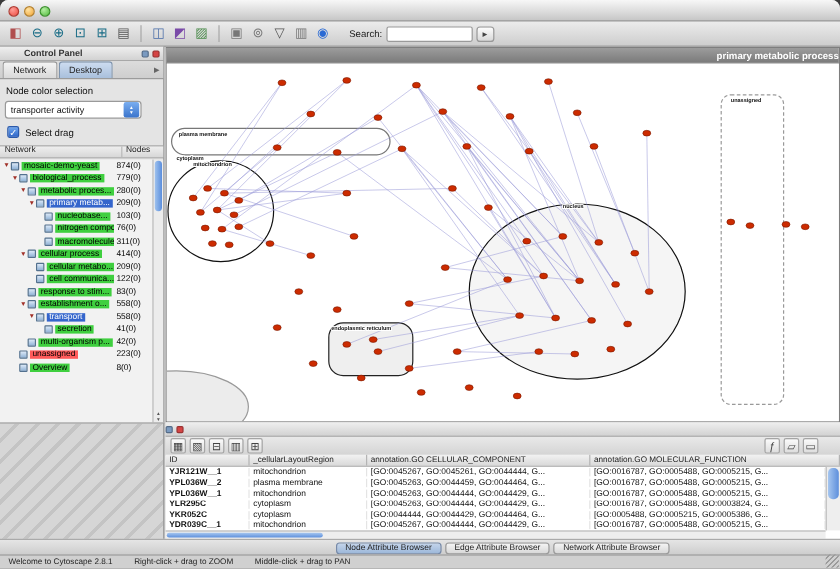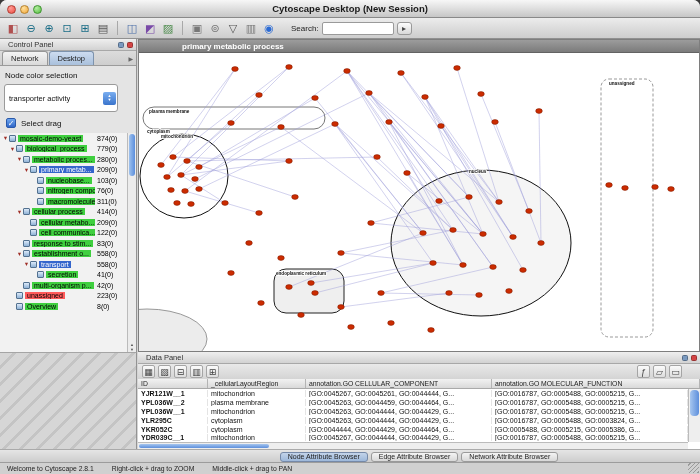--- a/index.html
+++ b/index.html
@@ -18,30 +18,30 @@
 .icon-group{display:flex;align-items:center;gap:2px;}
 .tb-icon{width:16px;height:16px;text-align:center;line-height:16px;font-size:11px;color:#555;}
 .tb-sep{width:1px;height:14px;background:#a8a8a8;margin:0 6px;}
 #search-area{display:flex;align-items:center;margin-left:14px;gap:3px;}
 #search-label{font-size:8px;color:#222;}
 #search-input{width:72px;height:13px;border:1px solid #9a9a9a;border-radius:2px;font-size:8px;padding:0 3px;background:#fff;}
 #search-go{width:15px;height:13px;border:1px solid #999;border-radius:3px;background:linear-gradient(#fdfdfd,#d8d8d8);font-size:8px;line-height:12px;text-align:center;color:#444;}
 
 #control-panel{position:absolute;left:0;top:39px;width:137px;height:313px;background:#e4e4e4;border-right:1px solid #939393;}
 .panel-title{position:relative;height:12px;background:linear-gradient(#efefef,#d2d2d2);border-bottom:1px solid #a8a8a8;display:flex;align-items:center;}
-.pt-text{font-size:7.5px;font-weight:normal;color:#333;padding-left:8px;flex:1;white-space:nowrap;}
+.pt-text{font-size:7.5px;font-weight:bold;color:#333;padding-left:20px;flex:1;white-space:nowrap;}
 .pt-btn{width:6px;height:6px;border-radius:1.5px;margin-right:3px;flex:none;}
 .pt-btn.blue{background:#7a9ac0;border:1px solid #556c88;}
 .pt-btn.red{background:#d44444;border:1px solid #993232;}
 #cp-tabs{position:relative;height:15px;display:flex;align-items:flex-end;padding-left:2px;border-bottom:1px solid #9b9b9b;background:linear-gradient(#dcdcdc,#cecece);}
 .cp-tab{font-size:7.5px;padding:2px 8px;border:1px solid #979797;border-bottom:none;border-radius:3px 3px 0 0;background:linear-gradient(#f4f4f4,#d9d9d9);color:#222;margin-right:1px;white-space:nowrap;}
 .cp-tab.active{background:linear-gradient(#cddcf0,#a9c0dc);border-color:#7d93ad;}
 .tab-scroll{margin-left:auto;margin-right:3px;font-size:6px;color:#666;align-self:center;}
 #node-color-label{margin:5px 16px 0 5px;font-size:8px;color:#111;}
-#cp-dropdown{position:relative;margin:4px 0 0 4px;width:114px;height:28px;background:#fff;border:1px solid #9a9a9a;border-radius:3px;display:flex;align-items:center;}
+#cp-dropdown{position:relative;margin:4px 0 0 4px;width:114px;height:15px;background:#fff;border:1px solid #9a9a9a;border-radius:3px;display:flex;align-items:center;}
 #dropdown-value{flex:1;font-size:7.5px;padding-left:4px;color:#111;white-space:nowrap;overflow:hidden;}
 #dropdown-btn{width:13px;height:13px;margin-right:1px;border-radius:2px;background:linear-gradient(#7aaef0,#3a74cc);display:flex;flex-direction:column;align-items:center;justify-content:center;flex:none;}
 #dropdown-btn i{font-style:normal;font-size:4px;line-height:4px;color:#fff;}
 #cp-check-row{display:flex;align-items:center;margin:6px 0 0 6px;gap:5px;}
 #cp-checkbox{width:10px;height:10px;border-radius:2px;background:linear-gradient(#6fa7ef,#2f66c8);border:1px solid #2a59ab;color:#fff;font-size:8px;line-height:9px;text-align:center;font-weight:bold;flex:none;}
 #cp-check-label{font-size:8px;color:#111;}
 #tree-header{display:flex;height:11px;margin-top:6px;background:linear-gradient(#efefef,#d7d7d7);border-top:1px solid #adadad;border-bottom:1px solid #adadad;font-size:7px;color:#222;}
 .th-net{flex:1;padding-left:4px;border-right:1px solid #b8b8b8;}
 .th-nodes{width:34px;padding-left:3px;}
 #tree{position:absolute;left:0;right:9px;top:94px;bottom:0;background:#f2f2f2;overflow:hidden;}
@@ -52,21 +52,21 @@
 .bg-green{background:#3fcf3f;}
 .bg-blue{background:#3465cc;color:#fff;}
 .bg-red{background:#ff5a5a;}
 .tree-count{margin-left:auto;width:32px;padding-left:2px;color:#000;flex:none;}
 #cp-scrollbar{position:absolute;top:94px;right:0;width:9px;bottom:0;background:#ececec;border-left:1px solid #bbb;}
 #cp-thumb{margin:1px;height:42px;border-radius:4px;background:linear-gradient(90deg,#9fc2ee,#5b8edc);}
 .sb-arrows{position:absolute;bottom:0;left:0;right:0;display:flex;flex-direction:column;align-items:center;}
 .sb-arrows span{font-size:4px;line-height:5px;color:#555;}
 
 #network-frame{position:absolute;left:138px;top:39px;width:562px;height:313px;border:1px solid #7e7e7e;background:#fff;}
-#nf-title{height:13px;background:linear-gradient(#9c9c9c,#7b7b7b);border-bottom:1px solid #636363;text-align:left;font-size:8px;font-weight:bold;color:#fff;line-height:13px;padding-left:43px;}
+#nf-title{height:13px;background:linear-gradient(#9c9c9c,#7b7b7b);border-bottom:1px solid #636363;text-align:right;font-size:8px;font-weight:bold;color:#fff;line-height:13px;padding-left:43px;}
 #nf-canvas{position:relative;width:100%;height:298px;background:#fff;overflow:hidden;}
 
 #left-bottom{position:absolute;left:0;top:352px;width:137px;height:97px;background:repeating-linear-gradient(135deg,#d6d6d6 0 9px,#c4c4c4 9px 12px);border-right:1px solid #939393;border-top:1px solid #a5a5a5;}
 
 #data-panel{position:absolute;left:138px;top:352px;width:562px;height:97px;background:#e2e2e2;}
 #dp-toolbar{height:16px;display:flex;align-items:center;background:linear-gradient(#e9e9e9,#d4d4d4);border-bottom:1px solid #b5b5b5;padding:0 4px;}
 #dp-left{gap:3px;}
 #dp-right{margin-left:auto;gap:3px;margin-right:14px;}
 #dp-toolbar .tb-icon{width:13px;height:13px;font-size:9px;line-height:12px;border:1px solid #a5a5a5;border-radius:2px;background:linear-gradient(#fbfbfb,#dddddd);color:#444;}
 #dp-table{position:absolute;left:0;right:0;top:27px;bottom:0;background:#fff;}
@@ -95,21 +95,20 @@
 </style>
 </head>
 <body>
 
 <div id="win">
 
   <div id="titlebar">
     <span class="tl red"></span>
     <span class="tl yellow"></span>
     <span class="tl green"></span>
-    <div id="title">Cytoscape Desktop (New Session)</div>
   </div>
 
   <div id="toolbar">
     <div id="tb-left" class="icon-group">
         <span class="tb-icon" style="color: rgb(176, 80, 80);">◧</span>
         <span class="tb-icon" style="color: rgb(23, 107, 133);">⊖</span>
         <span class="tb-icon" style="color: rgb(23, 107, 133);">⊕</span>
         <span class="tb-icon" style="color: rgb(23, 107, 133);">⊡</span>
         <span class="tb-icon" style="color: rgb(23, 107, 133);">⊞</span>
         <span class="tb-icon" style="color: rgb(85, 85, 85);">▤</span>
@@ -422,21 +421,20 @@
           <text x="137" y="222" font-size="4.6" font-weight="bold" fill="#111" style="paint-order:stroke;stroke:#ffffff;stroke-width:1.6px;font-family:&quot;Liberation Sans&quot;,sans-serif;">endoplasmic reticulum</text>
           <text x="470" y="32" font-size="4.6" font-weight="bold" fill="#111" style="paint-order:stroke;stroke:#ffffff;stroke-width:1.6px;font-family:&quot;Liberation Sans&quot;,sans-serif;">unassigned</text>
         </svg>
     </div>
   </div>
 
   <div id="left-bottom"></div>
 
   <div id="data-panel">
     <div class="panel-title">
-      <span class="pt-text">Data Panel</span>
       <span class="pt-btn blue"></span>
       <span class="pt-btn red"></span>
     </div>
     <div id="dp-toolbar">
       <div id="dp-left" class="icon-group">
           <span class="tb-icon">▦</span>
           <span class="tb-icon">▧</span>
           <span class="tb-icon">⊟</span>
           <span class="tb-icon">▥</span>
           <span class="tb-icon">⊞</span>

